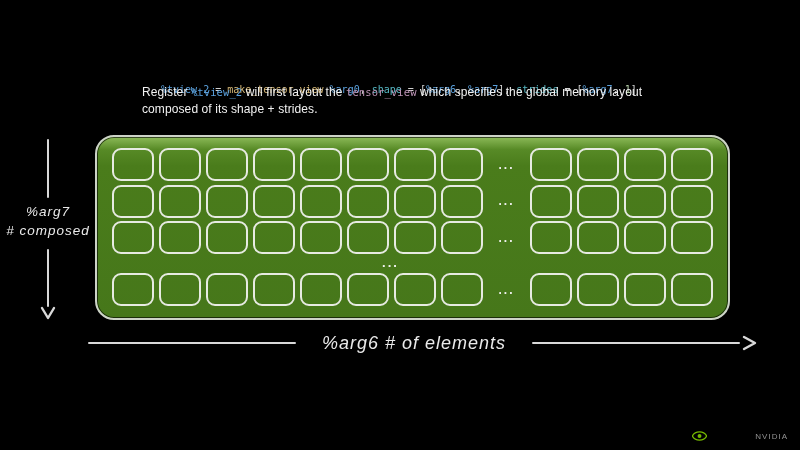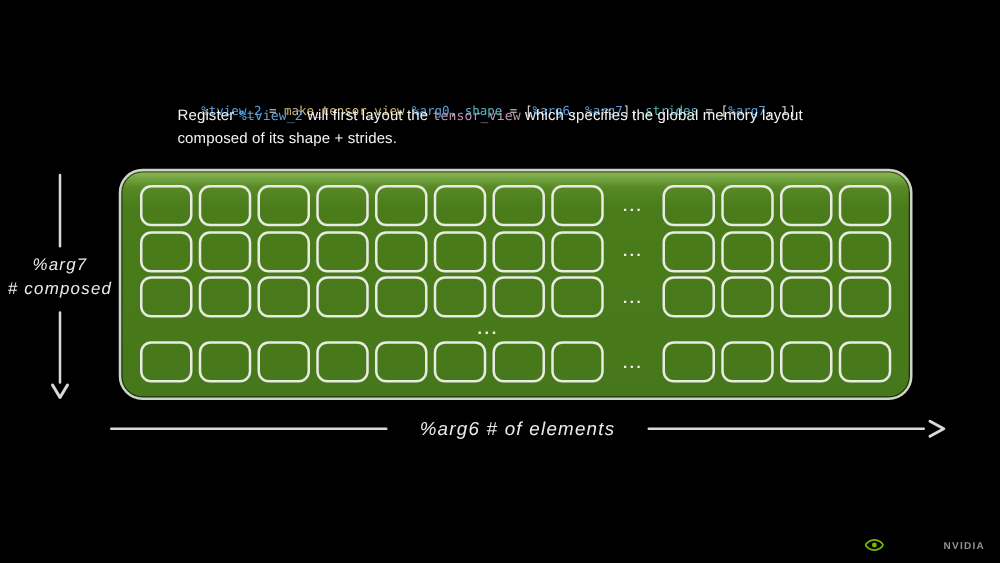--- a/index.html
+++ b/index.html
@@ -62,30 +62,30 @@
     position:absolute; left:0; top:202px; width:96px;
     text-align:center; font-size:13.5px; line-height:19px;
   }
   .v-arrowhead{ position:absolute; left:39px; top:303px; }
 
   .bottom-axis{
     position:absolute; left:88px; top:333px; width:670px; height:20px;
     display:flex; align-items:center;
   }
   .hline{ flex:1; height:2px; background:#d9d9d9; border-radius:1px; }
-  .bottom-axis-label{ margin:0 26px; font-size:15px; white-space:nowrap; }
+  .bottom-axis-label{ margin:0 26px; font-size:18px; white-space:nowrap; }
   .h-arrowhead{ flex:none; margin-left:-2px; }
 
   
   .brand{
     position:absolute; right:12px; bottom:9px;
     display:flex; align-items:center; gap:4px;
   }
   .brand-text{
-    color:#929292; font-size:8px; font-weight:bold; letter-spacing:1px;padding-left:44px;
+    color:#929292; font-size:8px; font-weight:normal; letter-spacing:1px;padding-left:44px;
   }
 </style>
 </head>
 <body>
 
 <div class="code-block">
   <div class="code-line1"><span class="tok-var">%tview_2</span><span class="tok-plain"> = </span><span class="tok-fn">make_tensor_view</span><span class="tok-var"> %arg0</span><span class="tok-plain">, </span><span class="tok-attr">shape</span><span class="tok-plain"> = [</span><span class="tok-var">%arg6</span><span class="tok-plain">, </span><span class="tok-var">%arg7</span><span class="tok-plain">], </span><span class="tok-attr">strides</span><span class="tok-plain"> = [</span><span class="tok-var">%arg7</span><span class="tok-plain">, </span><span class="tok-num">1</span><span class="tok-plain">]</span></div>
   <div class="code-line2"><span class="tok-plain">: </span><span class="tok-type">tile</span><span class="tok-plain">&lt;</span><span class="tok-num">i64</span><span class="tok-plain">&gt; -&gt; </span><span class="tok-type">tensor_view</span><span class="tok-plain">&lt;?x?xf32, </span><span class="tok-attr">strides</span><span class="tok-plain">=[?,1]&gt;</span></div>
 </div>
 

